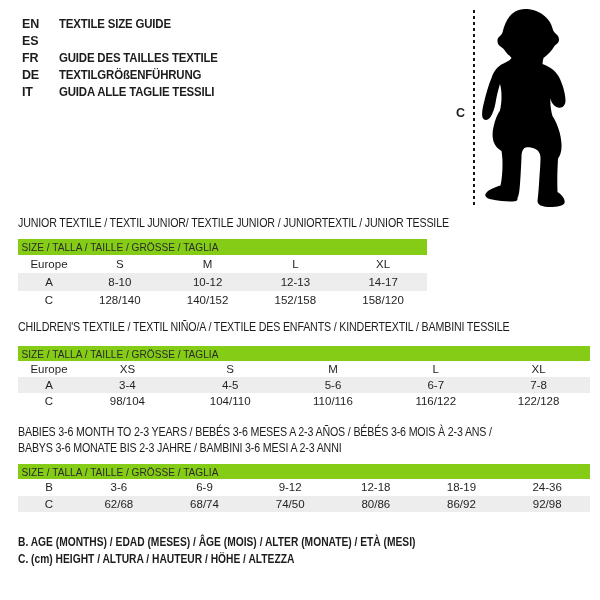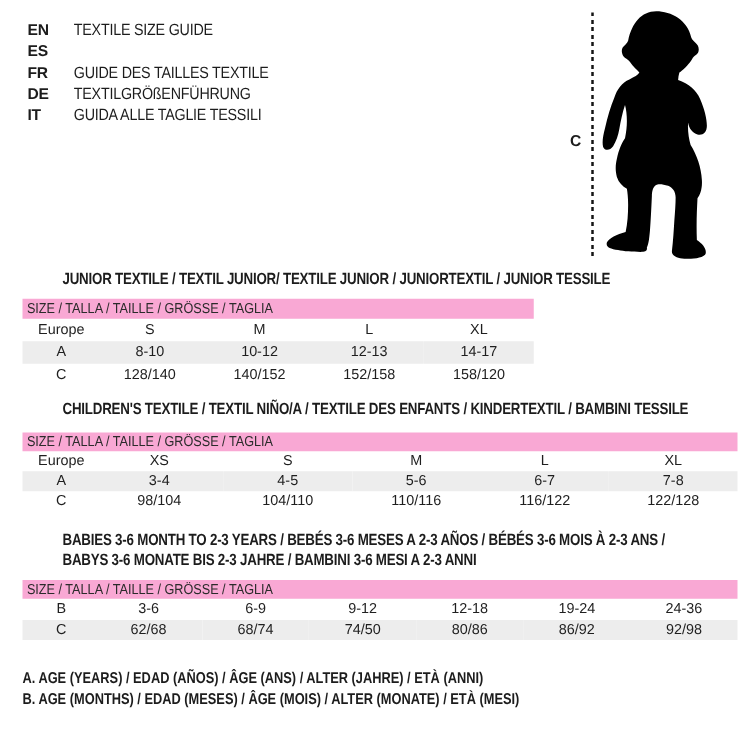--- a/index.html
+++ b/index.html
@@ -8,38 +8,38 @@
     font-family:"Liberation Sans", sans-serif;color:#1c1c1c;overflow:hidden;
   }
   .abs{position:absolute;}
   .cond{display:inline-block;transform:scaleX(0.82);transform-origin:0 50%;white-space:nowrap;}
   .cond88{display:inline-block;transform:scaleX(0.88);transform-origin:0 50%;white-space:nowrap;}
 
   
   .lang-header{left:22px;top:14px;}
   .lang-row{display:flex;height:17px;align-items:flex-end;}
   .lang-code{width:37px;font-weight:bold;font-size:12.5px;letter-spacing:-0.2px;}
-  .lang-text{font-weight:normal;font-size:13px;letter-spacing:-0.2px;}
+  .lang-text{font-weight:bold;font-size:13px;letter-spacing:-0.2px;}
 
   
   .dash-line{left:473px;top:10px;width:2px;height:196px;
     background:repeating-linear-gradient(to bottom,#151515 0 3px,transparent 3px 6px);}
   .fig-label{left:456px;top:106px;font-weight:bold;font-size:12.5px;}
   .silhouette{left:478px;top:5px;}
 
   
-  .tbl-title{font-weight:bold;font-size:13px;line-height:16px;letter-spacing:-0.2px;margin-left:32px;}
+  .tbl-title{font-weight:normal;font-size:13px;line-height:16px;letter-spacing:-0.2px;}
   .t1-title{left:18px;top:215px;}
   .t2-title{left:18px;top:319px;}
   .t3-title{left:18px;top:424px;}
 
   
   table.size-table{border-collapse:collapse;table-layout:fixed;}
   .size-table td,.size-table th{padding:0;font-size:11.5px;font-weight:normal;color:#1f1f1f;}
-  .size-table tr.bar td{background:#f9a8d4;text-align:left;color:#2b2b2b;}
+  .size-table tr.bar td{background:#84cc16;text-align:left;color:#2b2b2b;}
   .size-table tr.bar td .cond88{padding-left:4px;font-size:11.5px;}
   .size-table th.rowlabel{text-align:center;padding-left:4px;}
   .size-table td.val{text-align:center;}
   .size-table tr:nth-child(3){background:#ededed;}
   .t1{left:18px;top:239px;width:409px;}
   .t1 tr{height:18px;} .t1 tr.bar{height:16px;}
   .t2{left:18px;top:346px;width:572px;}
   .t2 tr{height:16px;} .t2 tr.bar{height:15px;}
   .t3{left:18px;top:464px;width:572px;}
   .t3 tr{height:16.5px;} .t3 tr.bar{height:15px;}
@@ -225,31 +225,31 @@
   <tbody>
     <tr class="bar">
       <td colspan="7"><span class="cond88">SIZE / TALLA / TAILLE / GRÖSSE / TAGLIA</span></td>
     </tr>
     <tr>
       <th class="rowlabel">B</th>
       <td class="val">3-6</td>
       <td class="val">6-9</td>
       <td class="val">9-12</td>
       <td class="val">12-18</td>
-      <td class="val">19-24</td>
+      <td class="val">18-19</td>
       <td class="val">24-36</td>
     </tr>
     <tr>
       <th class="rowlabel">C</th>
       <td class="val">62/68</td>
       <td class="val">68/74</td>
       <td class="val">74/50</td>
       <td class="val">80/86</td>
       <td class="val">86/92</td>
       <td class="val">92/98</td>
     </tr>
   </tbody>
 </table>
 
 <div class="abs notes">
-  <div class="note-line"><span class="cond">A. AGE (YEARS) / EDAD (AÑOS) / ÂGE (ANS) / ALTER (JAHRE) / ETÀ (ANNI)</span></div>
   <div class="note-line"><span class="cond">B. AGE (MONTHS) / EDAD (MESES) / ÂGE (MOIS) / ALTER (MONATE) / ETÀ (MESI)</span></div>
+  <div class="note-line"><span class="cond">C. (cm) HEIGHT / ALTURA / HAUTEUR / HÖHE / ALTEZZA</span></div>
 </div>
 
 </body></html>

